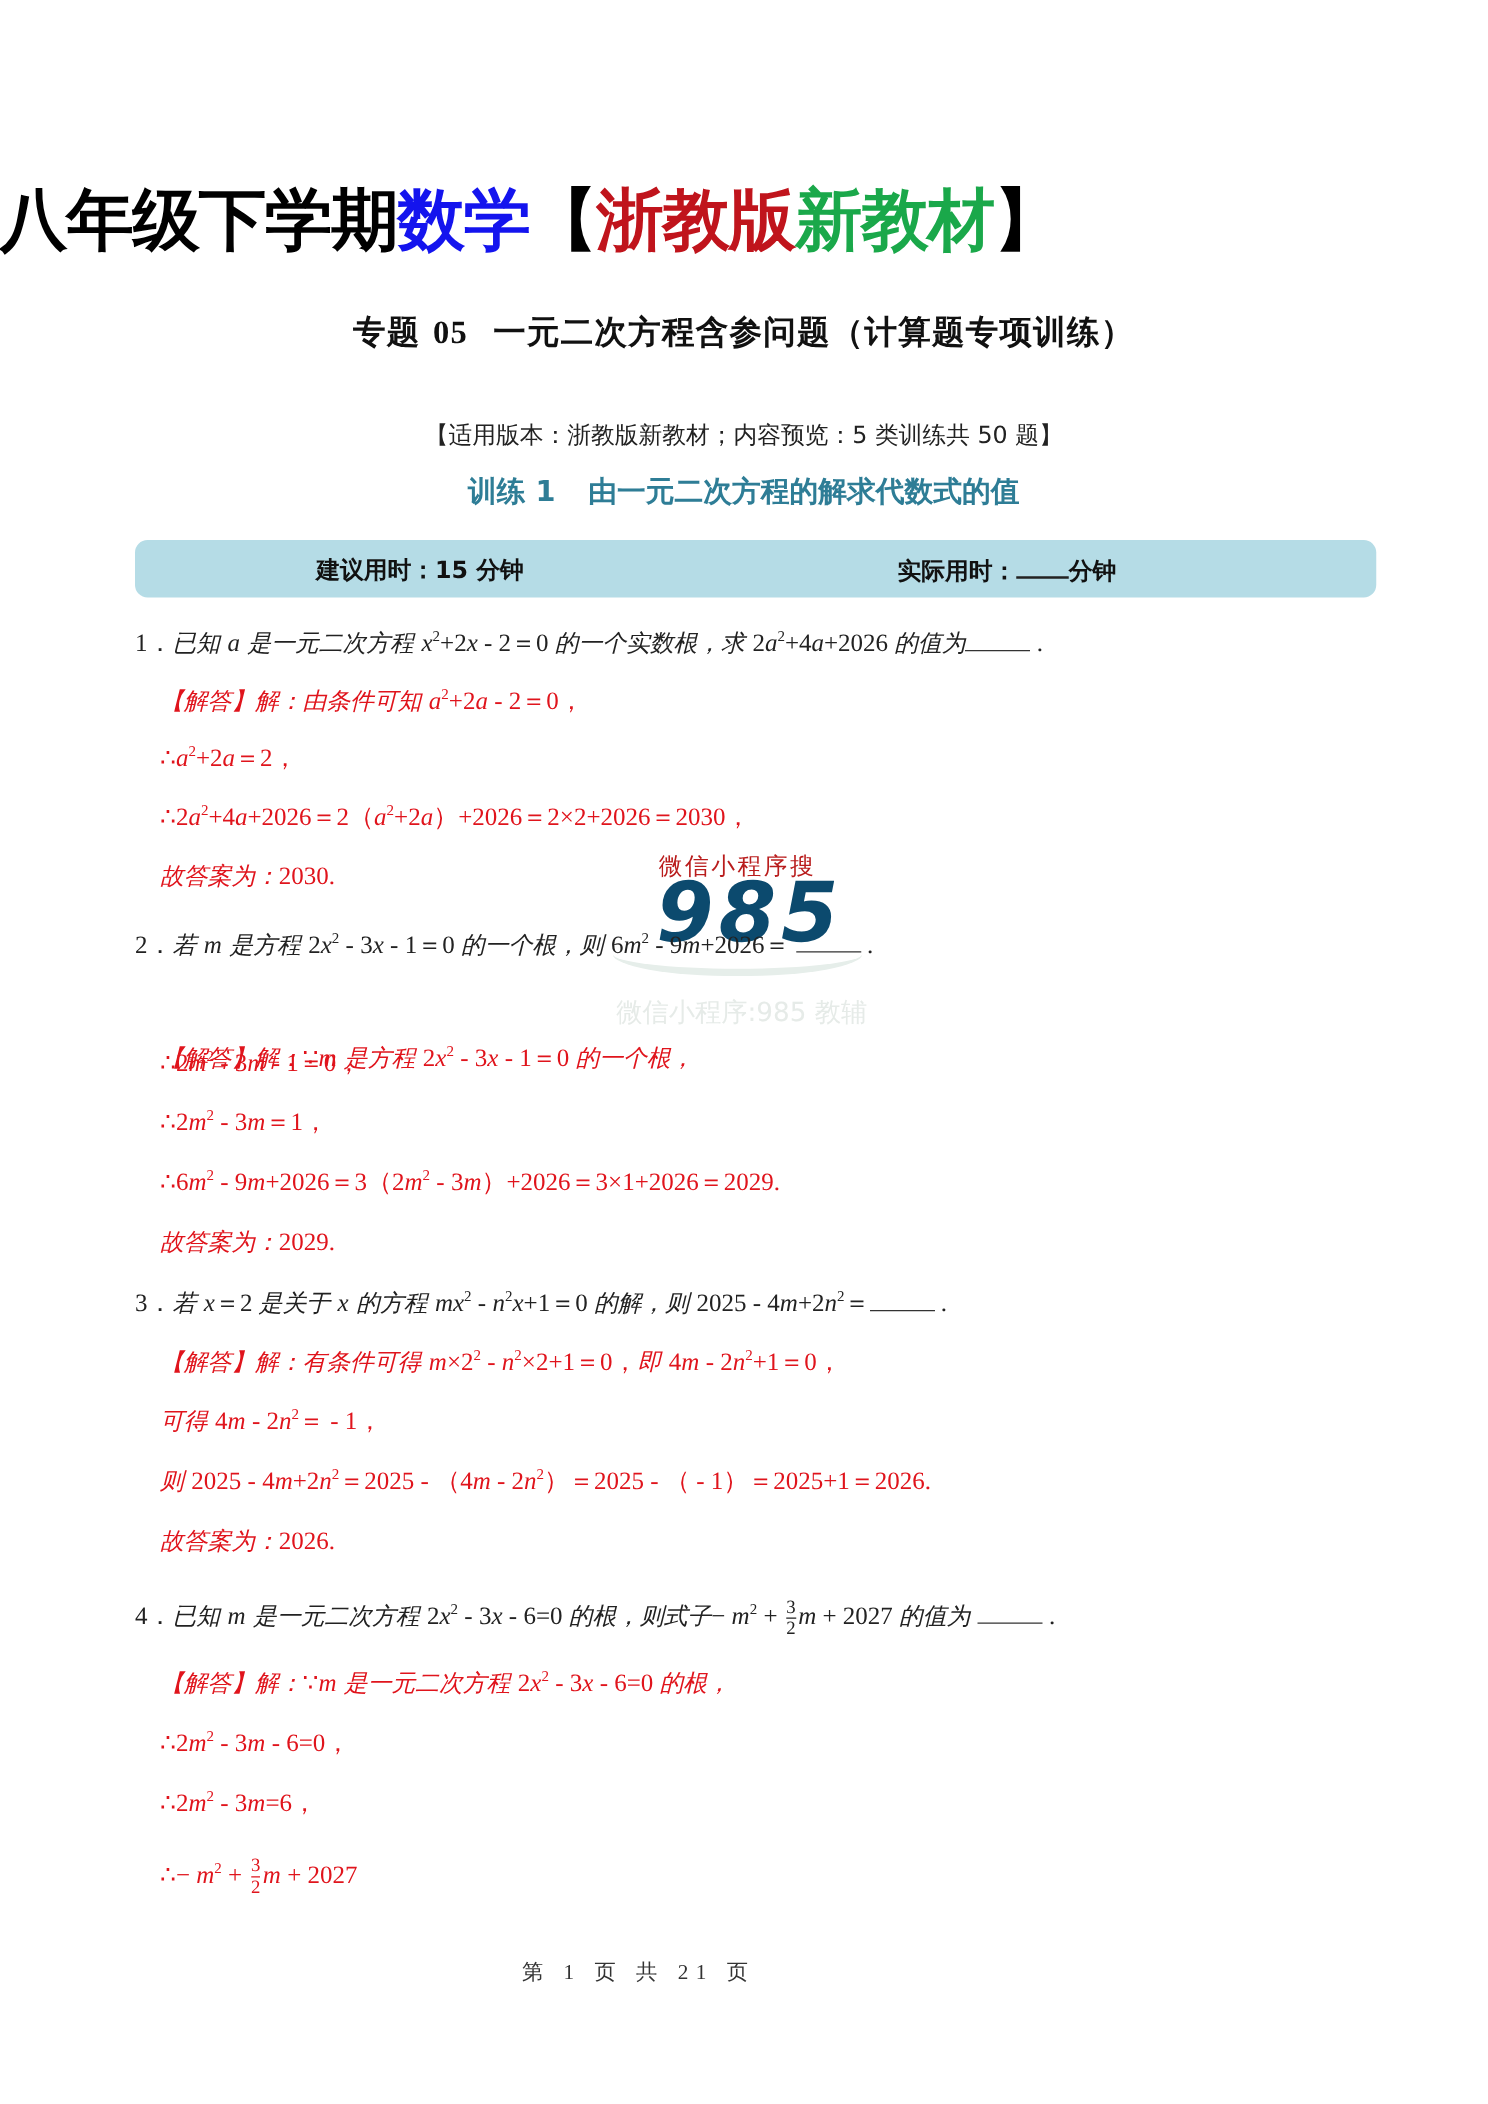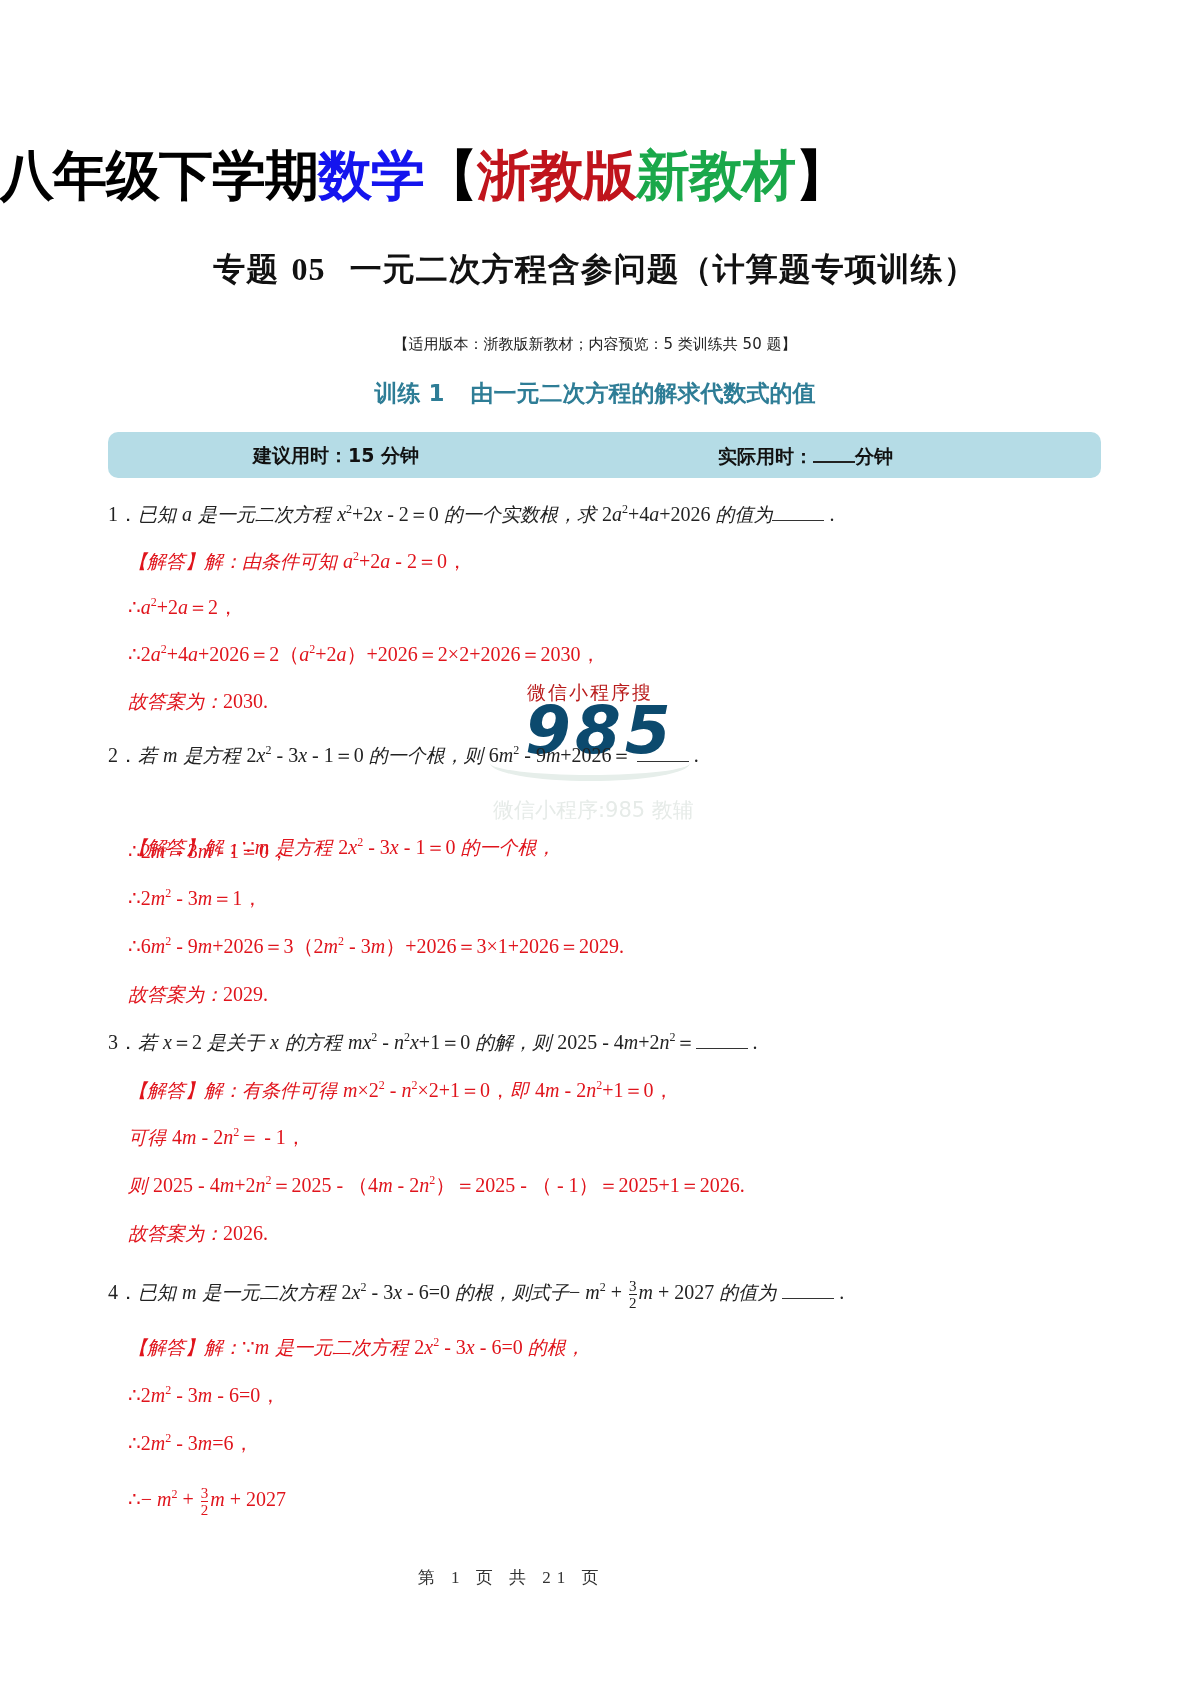--- a/index.html
+++ b/index.html
@@ -6,24 +6,24 @@
   body { width: 1190px; height: 1683px; position: relative; overflow: hidden;
          font-family: "Liberation Serif", "DejaVu Serif", serif; color: #222; }
   .abs { position: absolute; }
   .title { left: 0; width: 1190px; top: 140px; text-align: left;
            font-family: "DejaVu Sans", "Liberation Sans", sans-serif; font-weight: 900;
            font-size: 54px; letter-spacing: -1px; line-height: 72px; white-space: nowrap; }
   .title .blk { color: #000; }
   .title .blue { color: #1414ee; }
   .title .red { color: #c0141c; }
   .title .green { color: #1aa84a; }
-  .subtitle { left: 0; width: 1190px; top: 248px; text-align: center; font-size: 32px;
+  .subtitle { left: 0; width: 1190px; top: 248px; text-align: center; font-size: 26px;
               font-weight: bold; color: #111; font-family: "DejaVu Sans", sans-serif; letter-spacing: 1px; }
   .subtitle .num { font-family: "Liberation Serif", serif; }
-  .scope { left: 0; width: 1190px; top: 335px; text-align: center; font-size: 15px; color: #222;
+  .scope { left: 0; width: 1190px; top: 335px; text-align: center; font-size: 19px; color: #222;
            font-family: "DejaVu Sans", sans-serif; }
   .section { left: 0; width: 1190px; top: 378px; text-align: center; font-size: 23px; font-weight: bold;
              color: #2e7d96; font-family: "DejaVu Sans", sans-serif; }
   .section .gap { display: inline-block; width: 26px; }
   .timebox { left: 108px; top: 432px; width: 970px; height: 46px; background: #b5dce6;
              border-radius: 10px; font-family: "DejaVu Sans", sans-serif; font-weight: bold; font-size: 19px; color: #111; padding-left: 23px; }
   .timebox .l { position: absolute; left: 145px; top: 11px; }
   .timebox .r { position: absolute; left: 610px; top: 11px; }
   .blank { display: inline-block; width: 42px; border-bottom: 2px solid #222; height: 18px; vertical-align: baseline; }
   .line { position: absolute; font-size: 20px; line-height: 28px; white-space: nowrap; }

